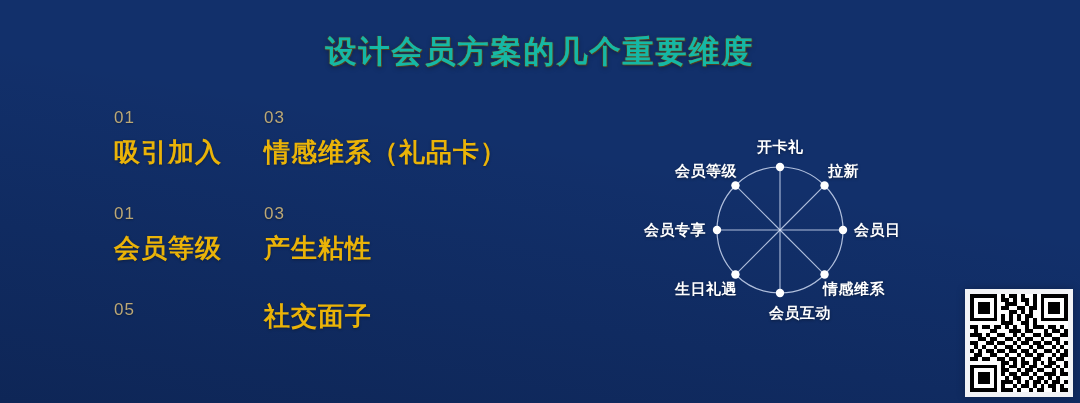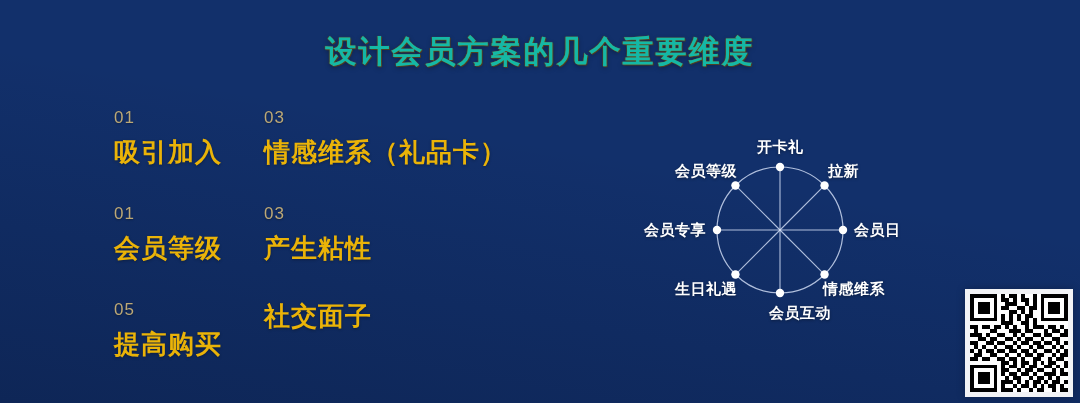--- a/index.html
+++ b/index.html
@@ -143,21 +143,20 @@
       </div>
       <div class="list-cell wide">
         <div class="cell-num">03</div>
         <div class="cell-label">产生粘性</div>
       </div>
     </div>
 
     <div class="list-row">
       <div class="list-cell">
         <div class="cell-num">05</div>
-        <div class="cell-label">提高购买</div>
       </div>
       <div class="list-cell wide">
         <div class="cell-label">社交面子</div>
       </div>
     </div>
 
   </div>
 
   <div class="diagram">
     <svg width="372" height="270" viewBox="0 0 372 270">

